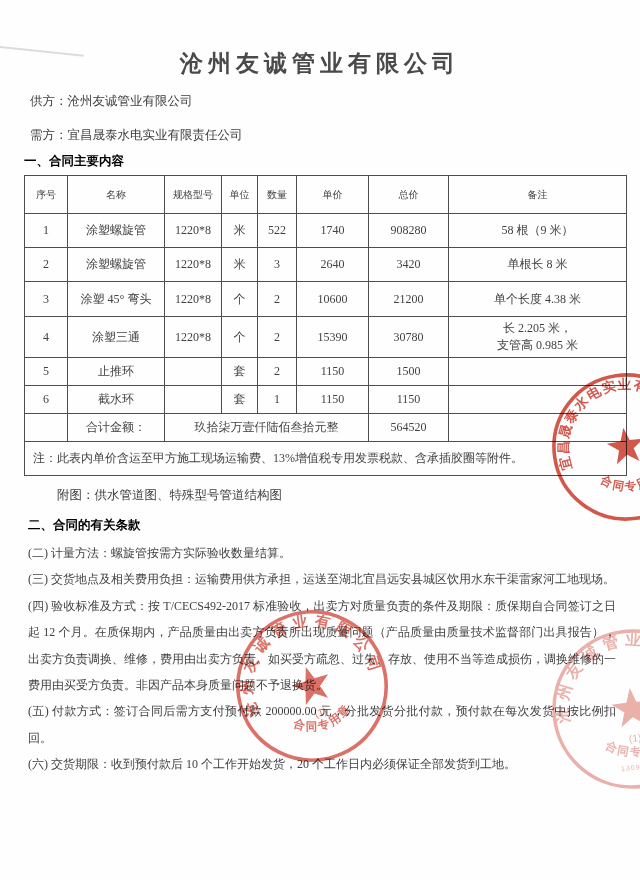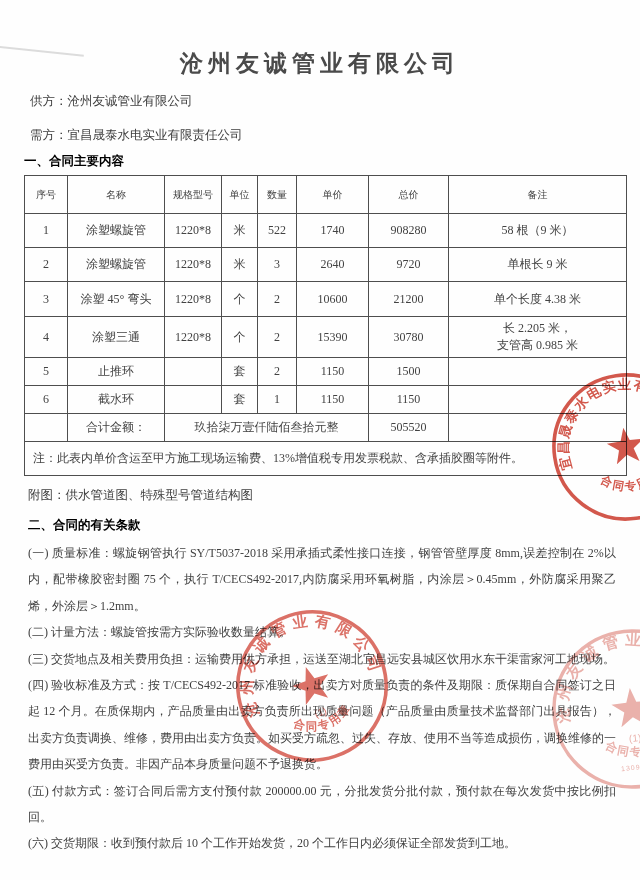--- a/index.html
+++ b/index.html
@@ -61,21 +61,21 @@
   .main-table tr.hdr td { height:38px; font-size:10px; }
   .main-table tr.r1 td { height:34px; }
   .main-table tr.r2 td { height:34px; }
   .main-table tr.r3 td { height:35px; }
   .main-table tr.r4 td { height:41px; }
   .main-table tr.r5 td, .main-table tr.r6 td { height:28px; }
   .main-table tr.total td { height:28px; }
   .main-table tr.noterow td { height:34px; text-align:left; padding:8px 8px; }
   .remark-cell { white-space:pre-line; }
 
-  .attachment-line { margin-top:11px; font-size:12.5px; padding-left:4px; }
+  .attachment-line { margin-top:11px; font-size:12.5px; padding-left:4px;margin-left:29px; }
   .section2-heading { margin-top:13px; padding-left:4px; }
 
   
   .clauses { margin-top:6px; padding-left:4px; width:592px; }
   .clauses p {
     font-size:12px;
     line-height:2.2;
     text-align:justify;
     color:#3f3f3f;
   }
@@ -143,22 +143,22 @@
       <td>908280</td>
       <td class="remark-cell">58 根（9 米）</td>
     </tr>
     <tr class="r2">
       <td>2</td>
       <td>涂塑螺旋管</td>
       <td>1220*8</td>
       <td>米</td>
       <td>3</td>
       <td>2640</td>
-      <td>9720</td>
-      <td class="remark-cell">单根长 9 米</td>
+      <td>3420</td>
+      <td class="remark-cell">单根长 8 米</td>
     </tr>
     <tr class="r3">
       <td>3</td>
       <td>涂塑 45° 弯头</td>
       <td>1220*8</td>
       <td>个</td>
       <td>2</td>
       <td>10600</td>
       <td>21200</td>
       <td class="remark-cell">单个长度 4.38 米</td>
@@ -191,35 +191,34 @@
       <td>套</td>
       <td>1</td>
       <td>1150</td>
       <td>1150</td>
       <td class="remark-cell"></td>
     </tr>
     <tr class="total">
       <td></td>
       <td>合计金额：</td>
       <td colspan="4">玖拾柒万壹仟陆佰叁拾元整</td>
-      <td>505520</td>
+      <td>564520</td>
       <td></td>
     </tr>
     <tr class="noterow">
       <td colspan="8">注：此表内单价含运至甲方施工现场运输费、13%增值税专用发票税款、含承插胶圈等附件。</td>
     </tr>
   </tbody>
     </table>
 
   <div class="attachment-line">附图：供水管道图、特殊型号管道结构图</div>
 
   <div class="section-heading section2-heading">二、合同的有关条款</div>
 
   <div class="clauses">
-    <p>(一) 质量标准：螺旋钢管执行 SY/T5037-2018 采用承插式柔性接口连接，钢管管壁厚度 8mm,误差控制在 2%以内，配带橡胶密封圈 75 个，执行 T/CECS492-2017,内防腐采用环氧树脂，内涂层＞0.45mm，外防腐采用聚乙烯，外涂层＞1.2mm。</p>
     <p>(二) 计量方法：螺旋管按需方实际验收数量结算。</p>
     <p>(三) 交货地点及相关费用负担：运输费用供方承担，运送至湖北宜昌远安县城区饮用水东干渠雷家河工地现场。</p>
     <p>(四) 验收标准及方式：按 T/CECS492-2017 标准验收，出卖方对质量负责的条件及期限：质保期自合同签订之日起 12 个月。在质保期内，产品质量由出卖方负责所出现质量问题（产品质量由质量技术监督部门出具报告），出卖方负责调换、维修，费用由出卖方负责。如买受方疏忽、过失、存放、使用不当等造成损伤，调换维修的一费用由买受方负责。非因产品本身质量问题不予退换货。</p>
     <p>(五) 付款方式：签订合同后需方支付预付款 200000.00 元，分批发货分批付款，预付款在每次发货中按比例扣回。</p>
     <p>(六) 交货期限：收到预付款后 10 个工作开始发货，20 个工作日内必须保证全部发货到工地。</p>
 
   </div>
 
   <div>
     <div class="seal" style="left: 528px; top: 301px; width: 196px; height: 196px; opacity: 0.85;"><svg width="196" height="196" viewBox="0 0 196 196">

